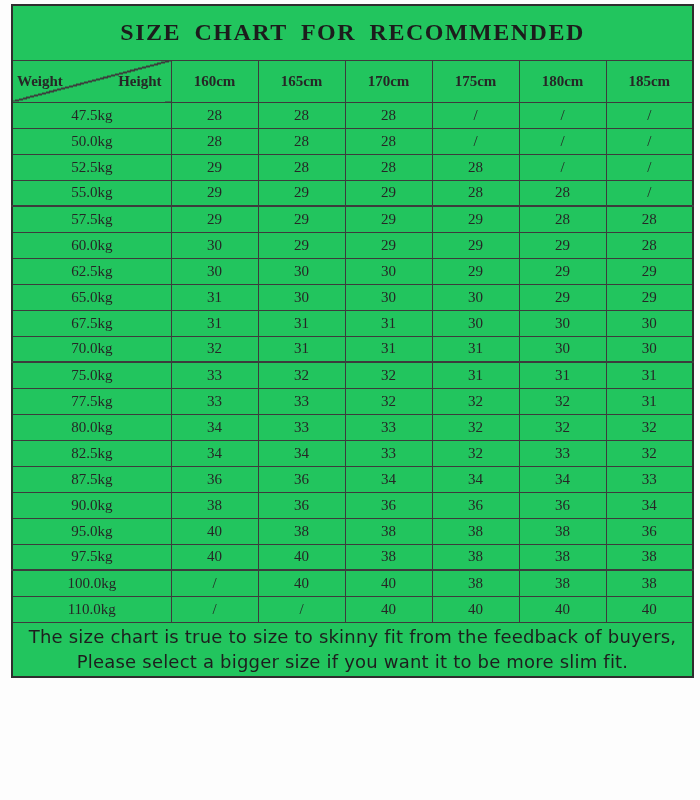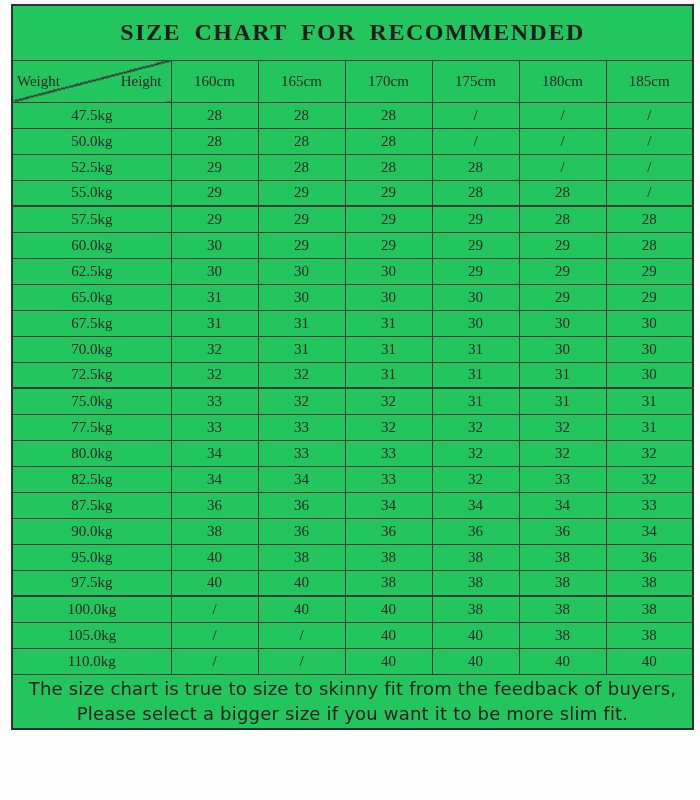--- a/index.html
+++ b/index.html
@@ -35,21 +35,21 @@
     white-space: nowrap;
   }
   .title-cell {
     height: 55px;
     font-size: 24px;
     font-weight: bold;
     letter-spacing: 1.5px;
     word-spacing: 6px;
     color: #1c1c1c;
   }
-  .header-row th { height: 42px; font-weight: normal; }
+  .header-row th { height: 42px; font-weight: bold; }
   .corner {
     position: relative;
     font-weight: bold;
     background:
       linear-gradient(to bottom right,
         transparent calc(50% - 1px),
         #3c3c3c calc(50% - 1px),
         #3c3c3c calc(50% + 1px),
         transparent calc(50% + 1px));
   }
@@ -191,29 +191,20 @@
         </tr>
         <tr>
           <td class="weight-cell">70.0kg</td>
           <td class="size-cell">32</td>
           <td class="size-cell">31</td>
           <td class="size-cell">31</td>
           <td class="size-cell">31</td>
           <td class="size-cell">30</td>
           <td class="size-cell">30</td>
         </tr>
-        <tr>
-          <td class="weight-cell">72.5kg</td>
-          <td class="size-cell">32</td>
-          <td class="size-cell">32</td>
-          <td class="size-cell">31</td>
-          <td class="size-cell">31</td>
-          <td class="size-cell">31</td>
-          <td class="size-cell">30</td>
-        </tr>
         <tr class="group-start">
           <td class="weight-cell">75.0kg</td>
           <td class="size-cell">33</td>
           <td class="size-cell">32</td>
           <td class="size-cell">32</td>
           <td class="size-cell">31</td>
           <td class="size-cell">31</td>
           <td class="size-cell">31</td>
         </tr>
         <tr>
@@ -278,29 +269,20 @@
           <td class="size-cell">38</td>
           <td class="size-cell">38</td>
           <td class="size-cell">38</td>
         </tr>
         <tr class="group-start">
           <td class="weight-cell">100.0kg</td>
           <td class="size-cell">/</td>
           <td class="size-cell">40</td>
           <td class="size-cell">40</td>
           <td class="size-cell">38</td>
-          <td class="size-cell">38</td>
-          <td class="size-cell">38</td>
-        </tr>
-        <tr>
-          <td class="weight-cell">105.0kg</td>
-          <td class="size-cell">/</td>
-          <td class="size-cell">/</td>
-          <td class="size-cell">40</td>
-          <td class="size-cell">40</td>
           <td class="size-cell">38</td>
           <td class="size-cell">38</td>
         </tr>
         <tr>
           <td class="weight-cell">110.0kg</td>
           <td class="size-cell">/</td>
           <td class="size-cell">/</td>
           <td class="size-cell">40</td>
           <td class="size-cell">40</td>
           <td class="size-cell">40</td>

